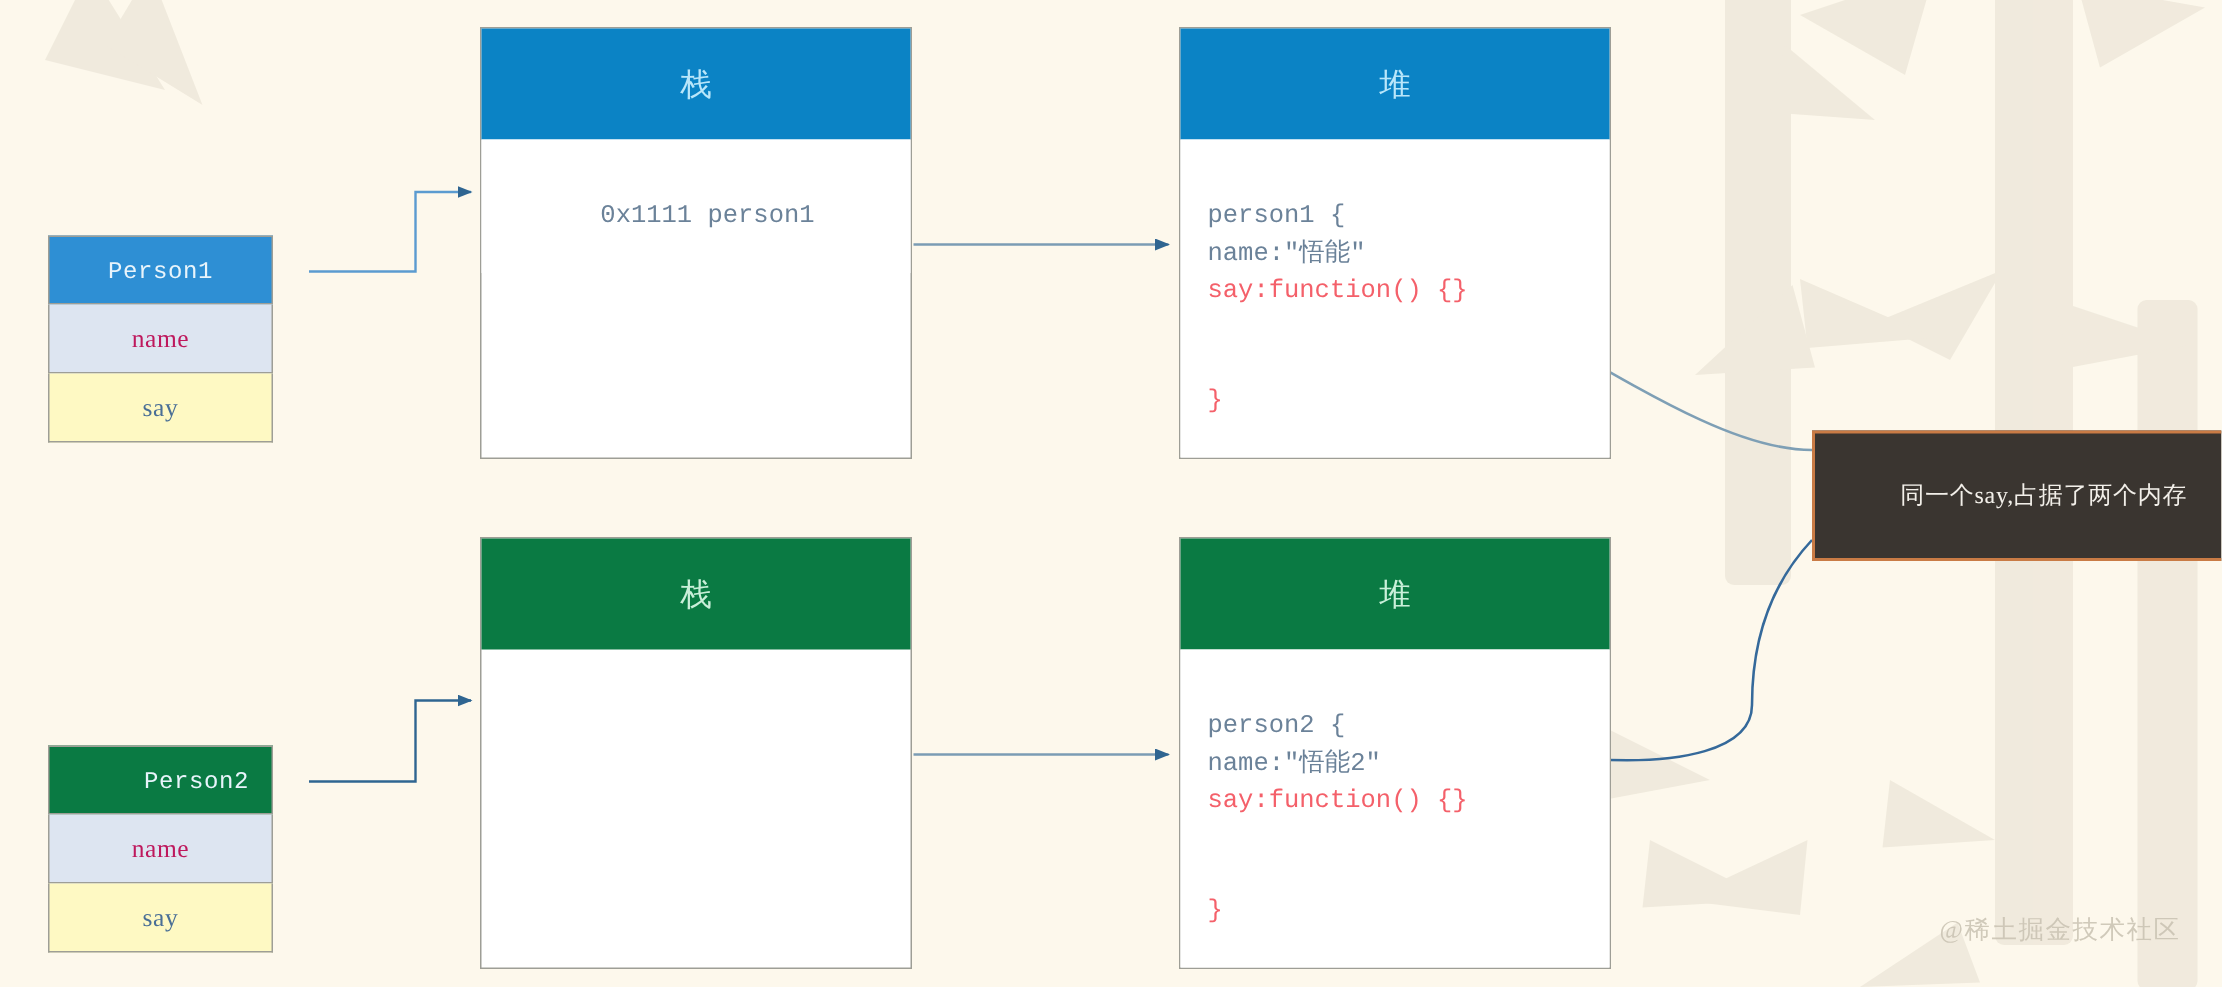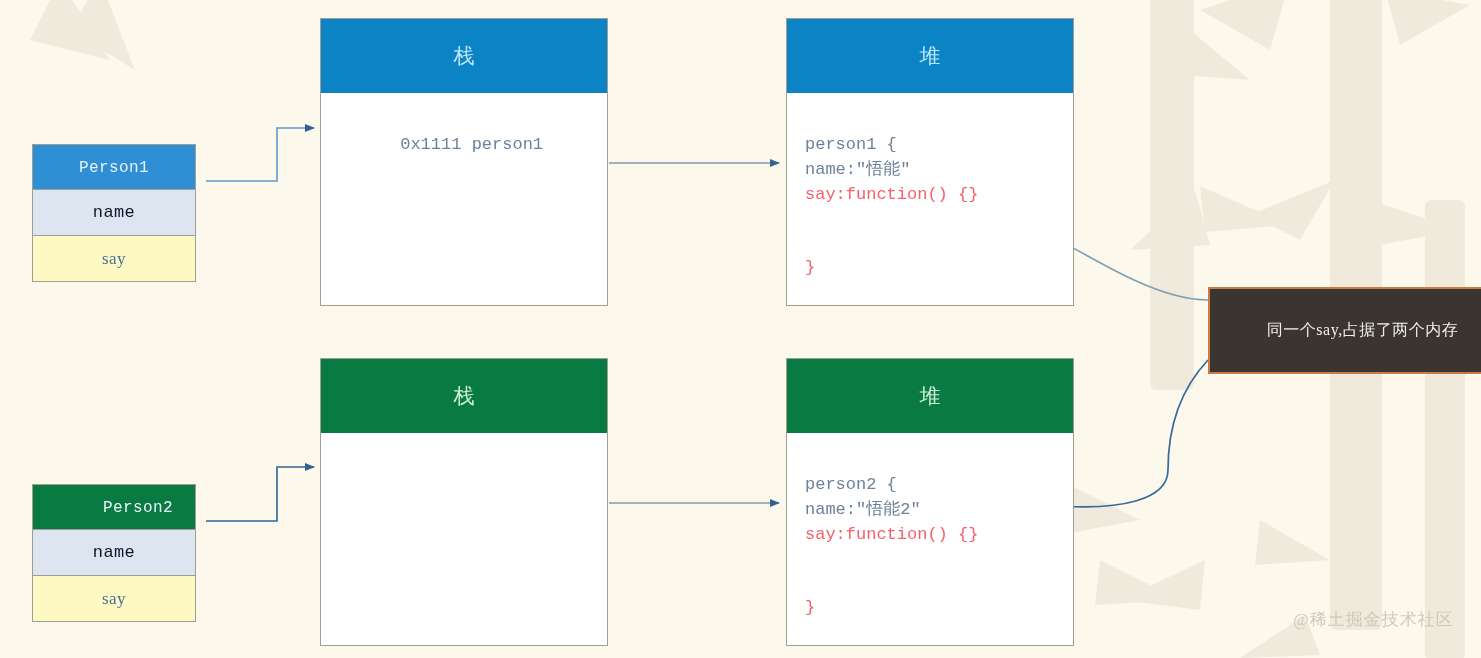--- a/index.html
+++ b/index.html
@@ -28,44 +28,44 @@
   #wires {
     position: absolute;
     inset: 0;
     z-index: 2;
     pointer-events: none;
   }
 
   
   .varbox {
     position: absolute;
-    width: 164px;
+    width: 150px;
     z-index: 3;
     box-sizing: border-box;
+    margin-top: 13px;
   }
   .varbox .vrow {
     height: 46px;
     line-height: 46px;
     text-align: center;
     font-size: 17px;
     box-sizing: border-box;
     border: 1px solid #9e9e96;
     border-top: none;
     letter-spacing: .4px;
   }
   .varbox .vrow.head {
     border-top: 1px solid #9e9e96;
     color: #e8f4fb;
     font-family: "Liberation Mono", "DejaVu Sans Mono", monospace;
     font-size: 16px;
   }
   .varbox .vrow.name {
     background: #dde5f1;
-    color: #0f172a;
-    font-family: Liberation Mono, monospace;
+    color: #be185d;
   }
   .varbox .vrow.say {
     background: #fef9c3;
     color: #4a6f96;
   }
 
   
   .panel {
     position: absolute;
     z-index: 3;

